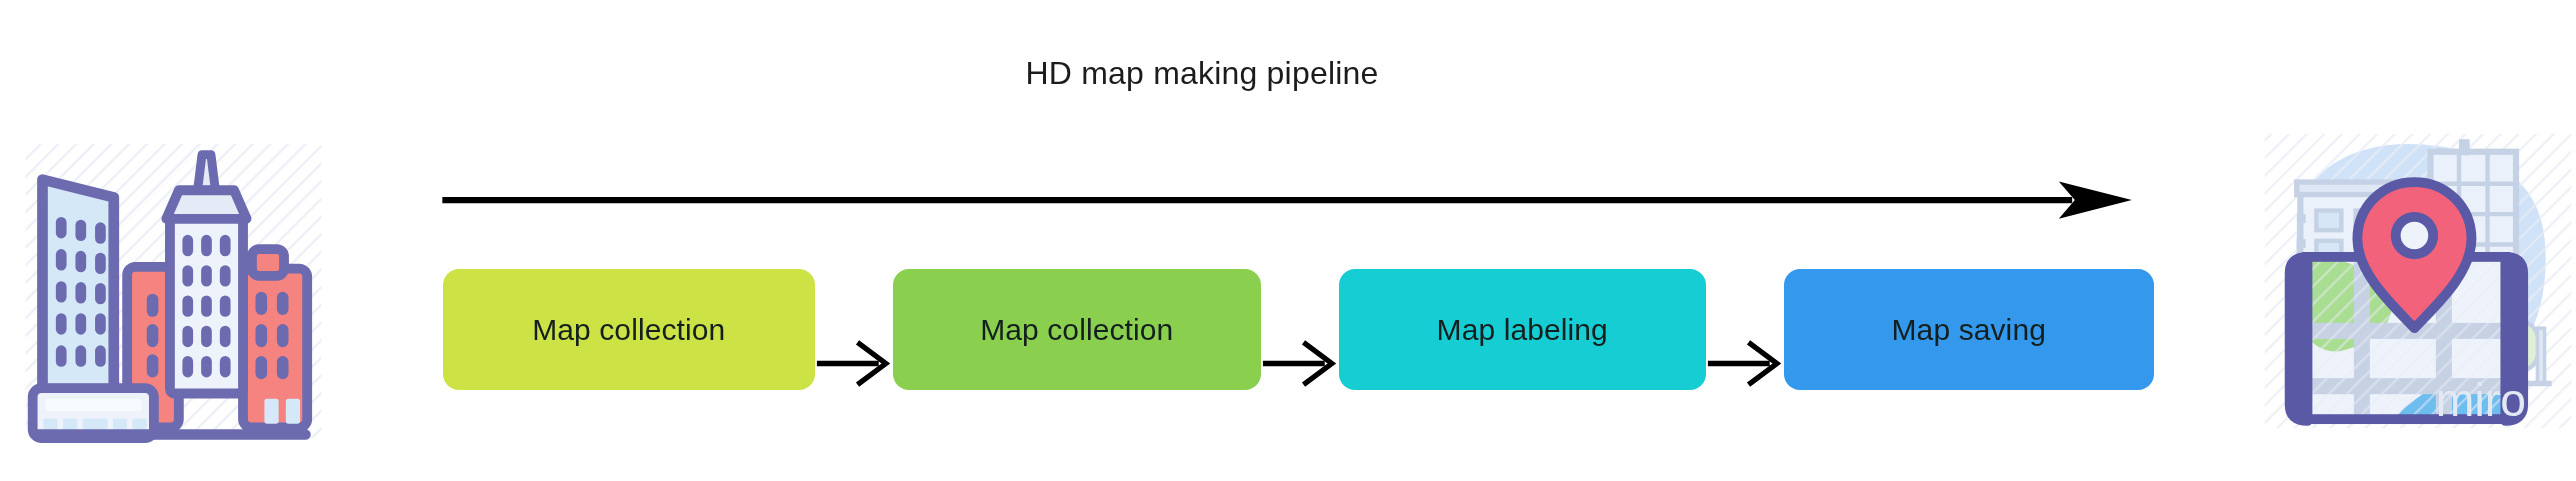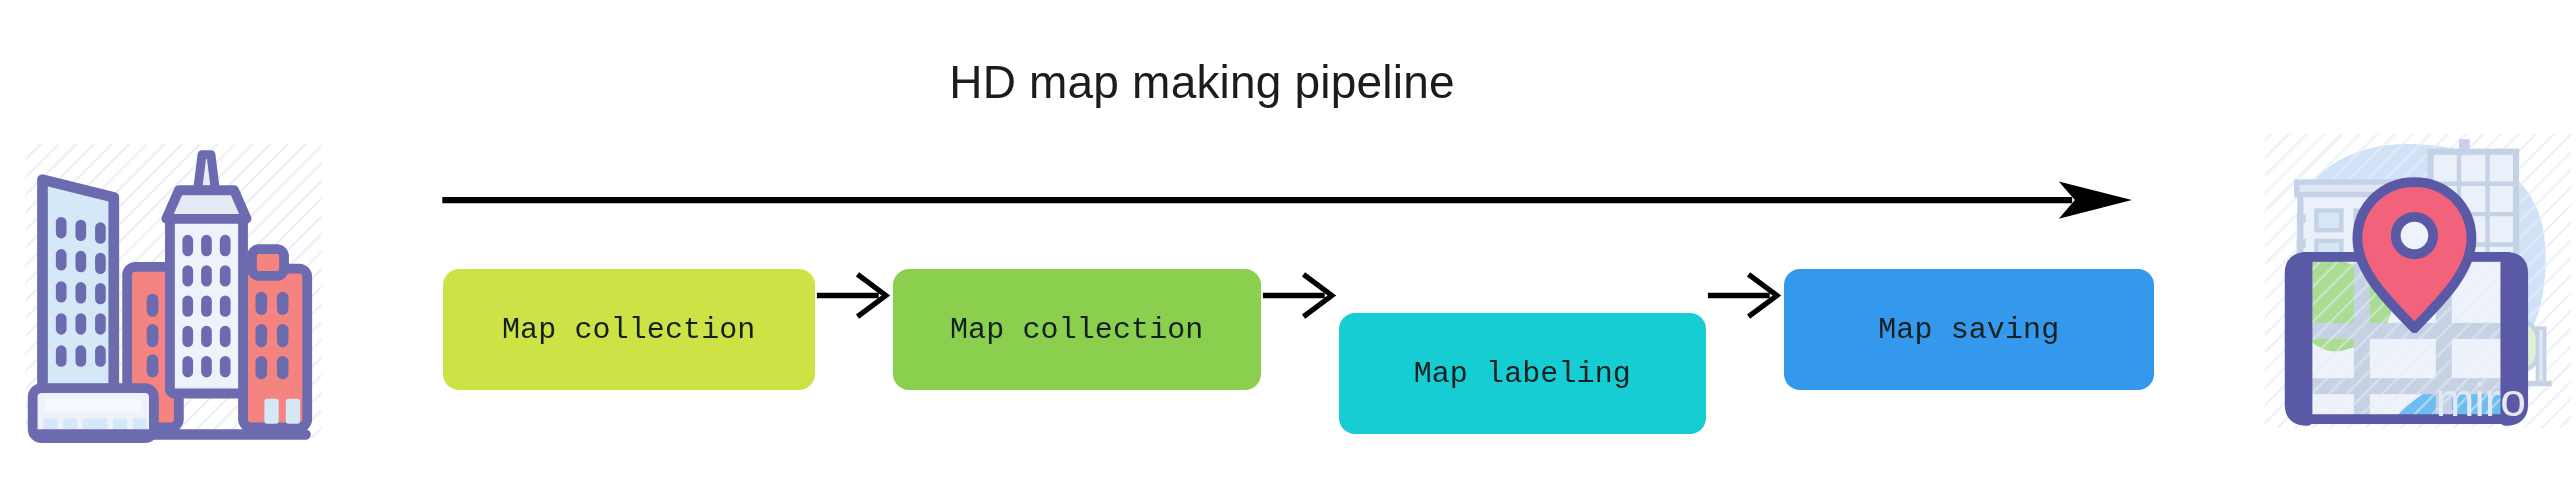--- a/index.html
+++ b/index.html
@@ -15,21 +15,21 @@
     font-family: "Liberation Sans", sans-serif;
   }
 
   
   #diagram-title {
     position: absolute;
     left: 0;
     top: 55px;
     width: 2576px;
     text-align: center;
-    font-size: 46px;
+    font-size: 32px;
     color: #1c1c1c;
     font-weight: 400;
     letter-spacing: 0.2px;
     white-space: nowrap;
   }
   
   #diagram-title > span { position: relative; left: -86px; }
 
   
   #pipeline-direction-arrow {
@@ -42,22 +42,21 @@
 
   
   #pipeline-stages {
     position: absolute;
     left: 443px;
     top: 269px;
     width: 1711px;
     height: 121px;
     display: flex;
     flex-direction: row;
-    align-items: flex-start;
-    font-family: Liberation Mono, monospace;
+    align-items: flex-end;
   }
   .stage-box {
     height: 121px;
     border-radius: 16px;
     display: flex;
     align-items: center;
     justify-content: center;
     box-sizing: border-box;
     padding: 0 9px;
   }

